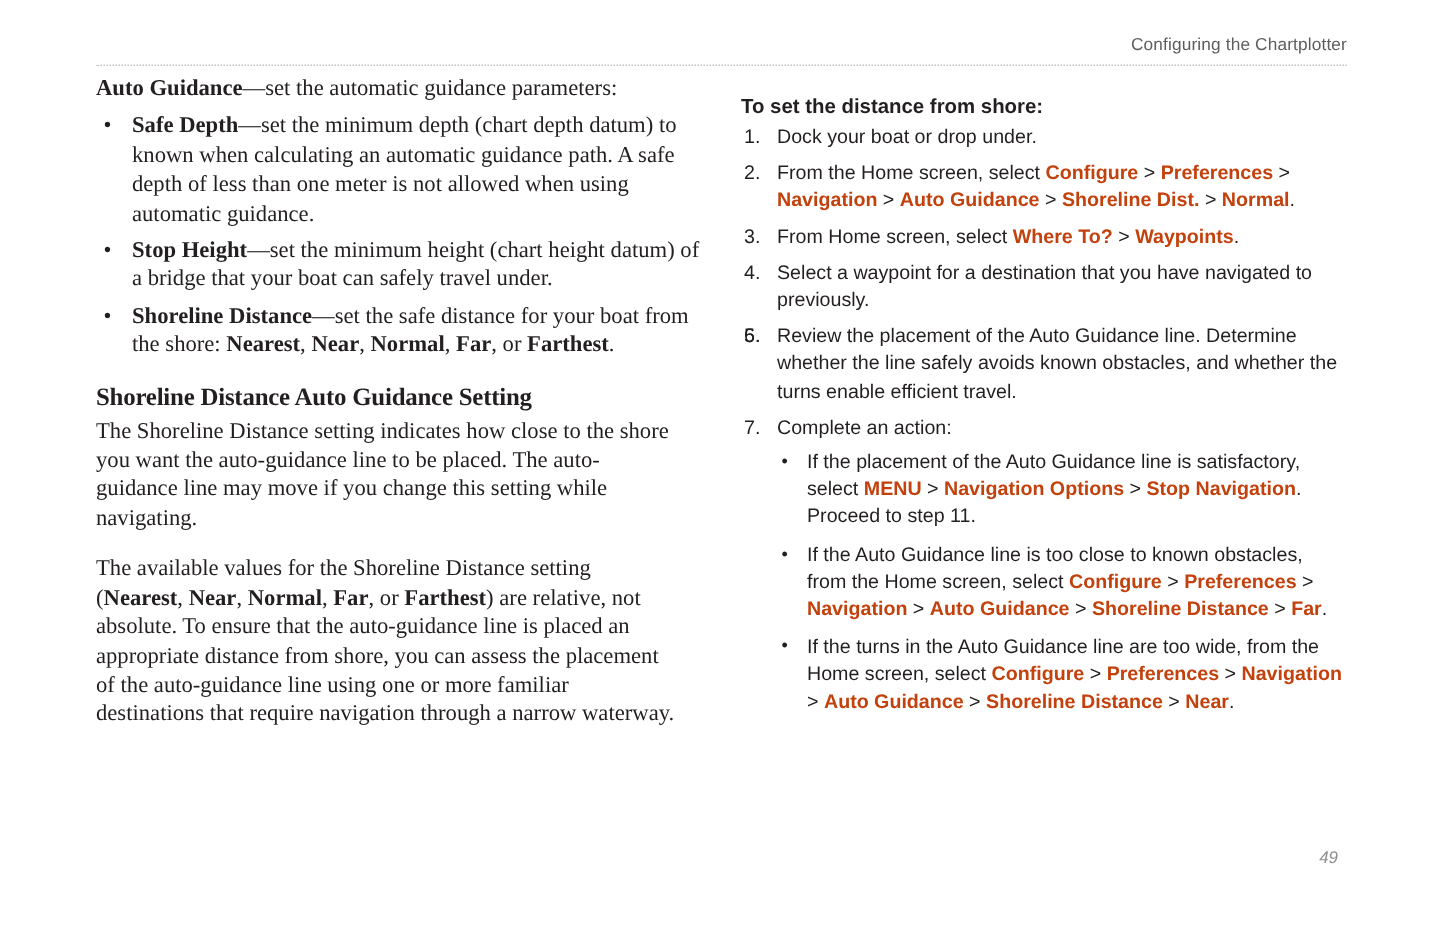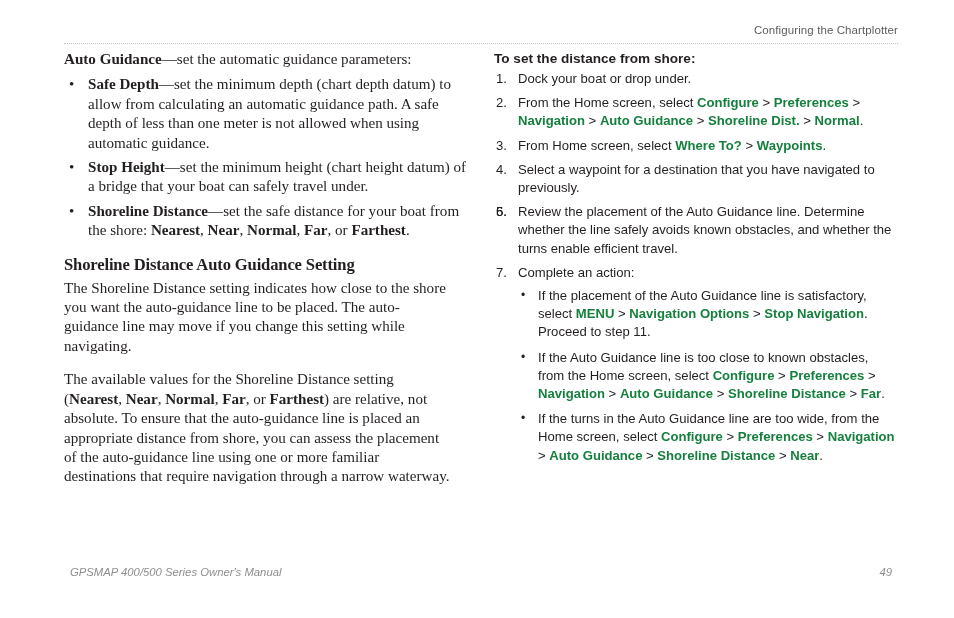--- a/index.html
+++ b/index.html
@@ -108,20 +108,21 @@
     margin-bottom: 0;
   }
   b, strong { font-weight: bold; }
 
   
   .col-right {
     font-family: "Liberation Sans", sans-serif;
     font-size: 13.1px;
     line-height: 18.2px;
     color: #231f20;
+    margin-top: 12px;
   }
   .proc-title {
     font-weight: bold;
     font-size: 13.6px;
     margin: 0 0 2px 0;
     line-height: 18px;
   }
   .steps {
     margin: 0;
     padding: 0;
@@ -152,21 +153,21 @@
   }
   .substep:last-child { margin-bottom: 0; }
   .substep > .sdot {
     position: absolute;
     left: 3px;
     top: -1px;
     font-size: 12px;
   }
   .ui {
     font-weight: bold;
-    color: #15803d;
+    color: #c2410c;
   }
   .gt {
     color: #231f20;
     font-weight: normal;
   }
 
   
   .footer {
     position: absolute;
     left: 64px;
@@ -203,21 +204,21 @@
   <div class="columns">
 
     <div class="col-left">
 
       <p class="lead-para"><b>Auto Guidance</b><span>—set the automatic guidance parameters:</span></p>
 
       <ul class="bullet-list">
 
         <li class="bullet-item">
           <span class="dot">•</span>
-          <b>Safe Depth</b><span>—set the minimum depth (chart depth datum) to allow from calculating an automatic guidance path. A safe depth of less than one meter is not allowed when using automatic guidance.</span>
+          <b>Safe Depth</b><span>—set the minimum depth (chart depth datum) to known when calculating an automatic guidance path. A safe depth of less than one meter is not allowed when using automatic guidance.</span>
         </li>
 
         <li class="bullet-item">
           <span class="dot">•</span>
           <b>Stop Height</b><span>—set the minimum height (chart height datum) of a bridge that your boat can safely travel under.</span>
         </li>
 
         <li class="bullet-item">
           <span class="dot">•</span>
           <b>Shoreline Distance</b><span>—set the safe distance for your boat from the shore: </span><b>Nearest</b><span>, </span><b>Near</b><span>, </span><b>Normal</b><span>, </span><b>Far</b><span>, or </span><b>Farthest</b><span>.</span>
@@ -291,17 +292,16 @@
 
           </ul>
         </li>
 
       </ol>
 
     </div>
   </div>
 
   <div class="footer">
-    <span class="footer-left">GPSMAP 400/500 Series Owner's Manual</span>
     <span class="footer-page">49</span>
   </div>
 
 </div>
 
 </body></html>

